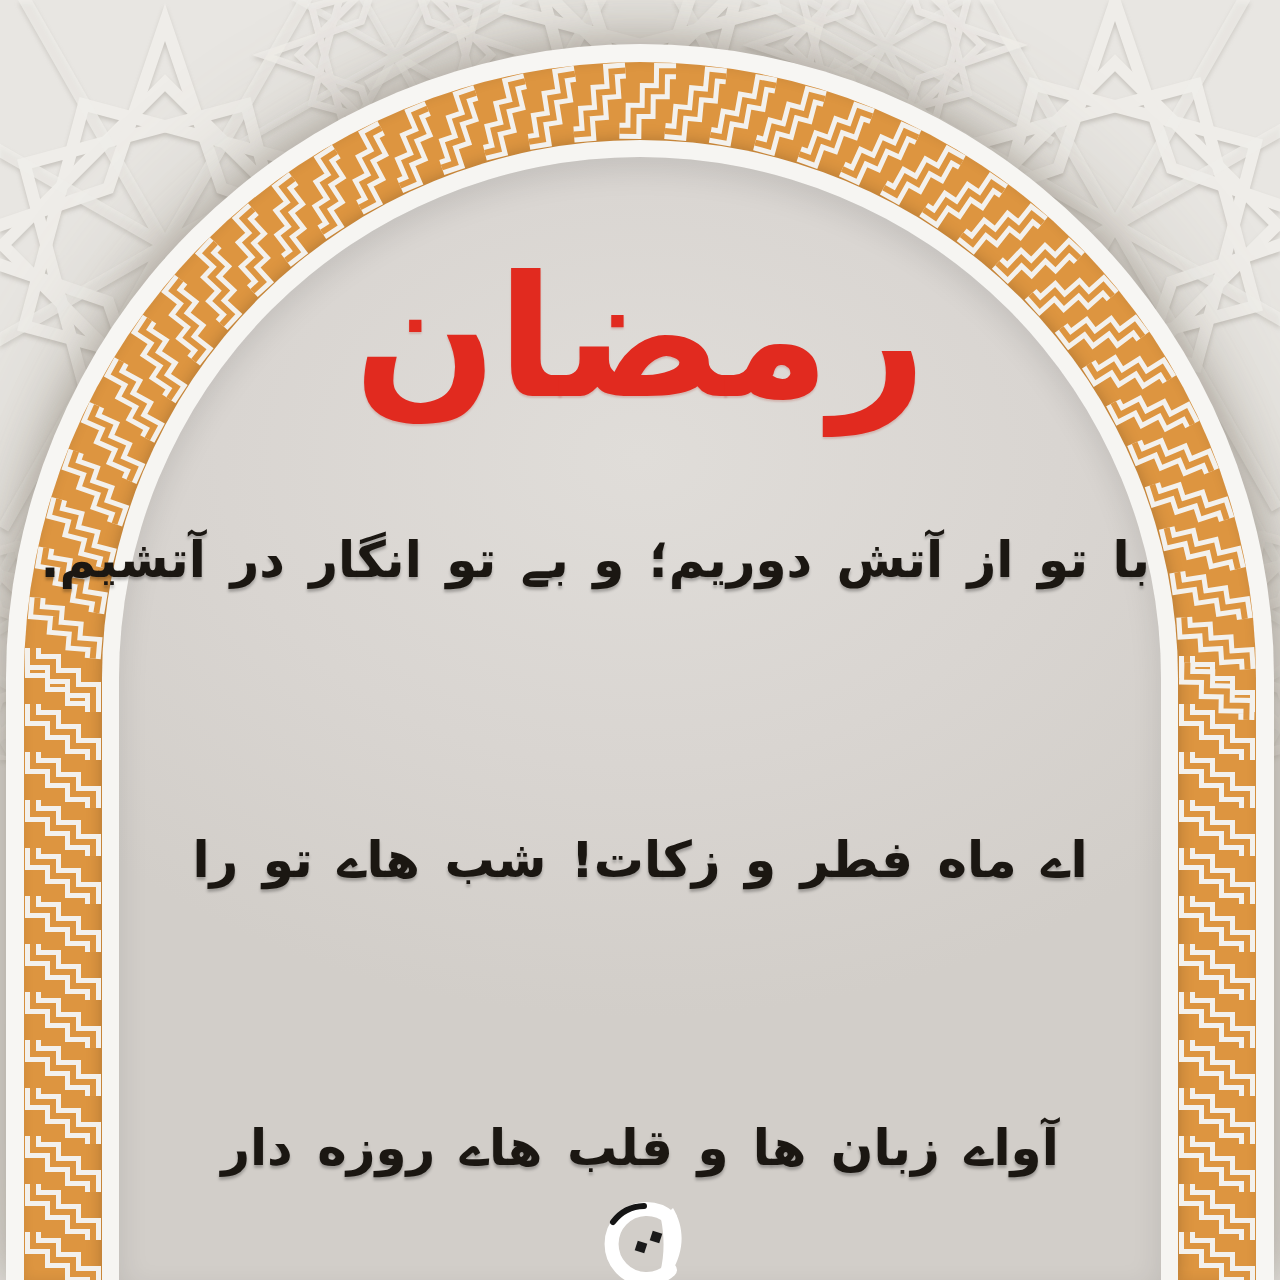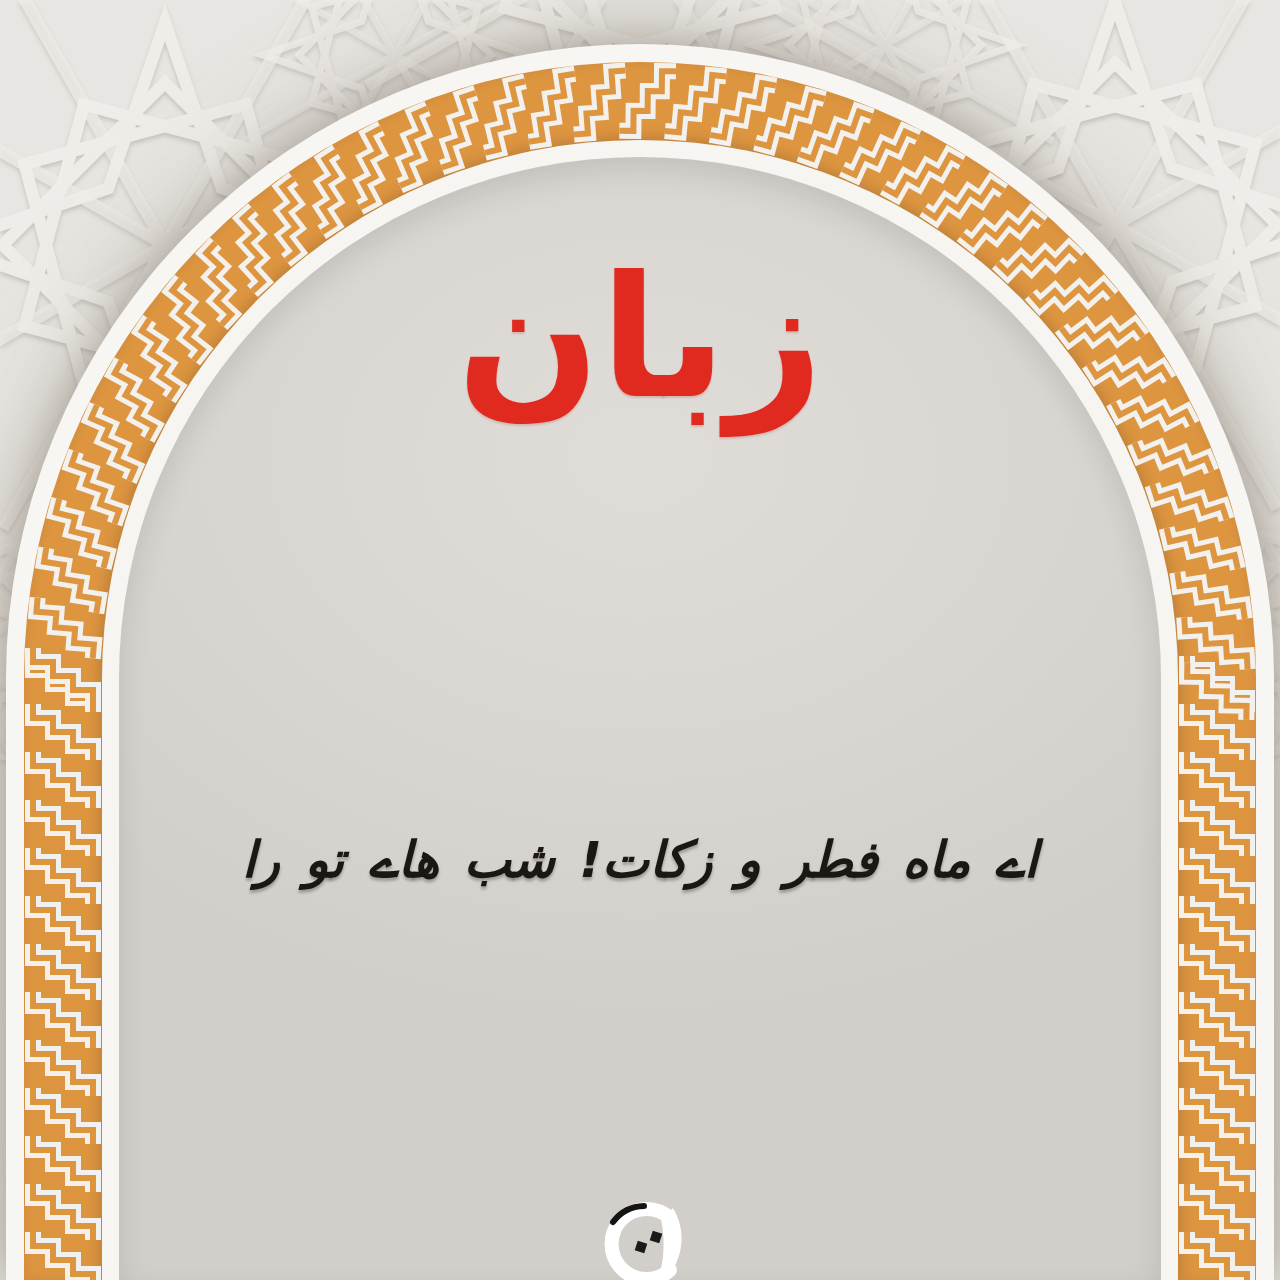--- a/index.html
+++ b/index.html
@@ -60,21 +60,21 @@
   }
   .poem-line{
     position:absolute;left:130px;right:130px;
     text-align:center;direction:rtl;white-space:nowrap;
     font-family:"DejaVu Sans",sans-serif;
     font-size:50px;font-weight:700;line-height:70px;
     word-spacing:7px;
     color:#1b1712;
     text-shadow:0 3px 3px rgba(0,0,0,.26);
   }
-  .l1{top:525px;} .l2{top:675px;} .l3{top:825px;font-style:italic;} .l4{top:972px;} .l5{top:1113px;}
+  .l1{top:525px;} .l2{top:675px;} .l3{top:825px;} .l4{top:972px;} .l5{top:1113px;}
   #logo{position:absolute;left:560px;top:1196px;}
 </style>
 </head>
 <body>
 
 <div class="stage">
 
   <svg id="bg-pattern" width="1280" height="760" viewBox="0 0 1280 760" aria-hidden="true">
     <defs>
       <g id="girih" stroke="#efede9" stroke-width="9" fill="none">
@@ -172,23 +172,25 @@
         <use href="#meander" xlink:href="#meander" transform="translate(1172.3 455.2) rotate(67.3)"></use>
         <use href="#meander" xlink:href="#meander" transform="translate(1188.9 500.2) rotate(72.1)"></use>
         <use href="#meander" xlink:href="#meander" transform="translate(1201.8 546.5) rotate(76.8)"></use>
         <use href="#meander" xlink:href="#meander" transform="translate(1210.8 593.6) rotate(81.6)"></use>
         <use href="#meander" xlink:href="#meander" transform="translate(1215.8 641.3) rotate(86.4)"></use>
         <use href="#meander" xlink:href="#meander" transform="translate(1216.9 689.3) rotate(91.1)"></use>
       </g>
   </svg>
 
   <div id="content">
-    <div class="poster-title">زبان</div>
-
+    <div class="poster-title">رمضان</div>
+
+    <div class="poem-line l1">با تو از آتش دوریم؛ و بے تو انگار در آتشیم.</div>
     <div class="poem-line l3">اے ماه فطر و زکات! شب هاے تو را</div>
+    <div class="poem-line l5">آواے زبان ها و قلب هاے روزه دار</div>
 
     <svg id="logo" width="160" height="100" viewBox="-70 -50 140 100" aria-hidden="true">
       <g>
         <path d="M30,-28 A35,35 0 1 0 30,24" fill="none" stroke="#ffffff" stroke-width="14" stroke-linecap="round"></path>
         <path d="M4,-40 A40,40 0 0 0 -27,-24" fill="none" stroke="#141414" stroke-width="6" stroke-linecap="round"></path>
         <path d="M33,-38 C46,-16 44,8 29,30 L16,38 C25,18 25,-8 21,-27 Z" fill="#ffffff"></path>
         <rect x="-4" y="-4" width="10" height="10" fill="#1a1a1a" transform="rotate(18 1 1)"></rect>
         <rect x="11" y="-14" width="10" height="10" fill="#1a1a1a" transform="rotate(18 16 -9)"></rect>
       </g>
     </svg>

